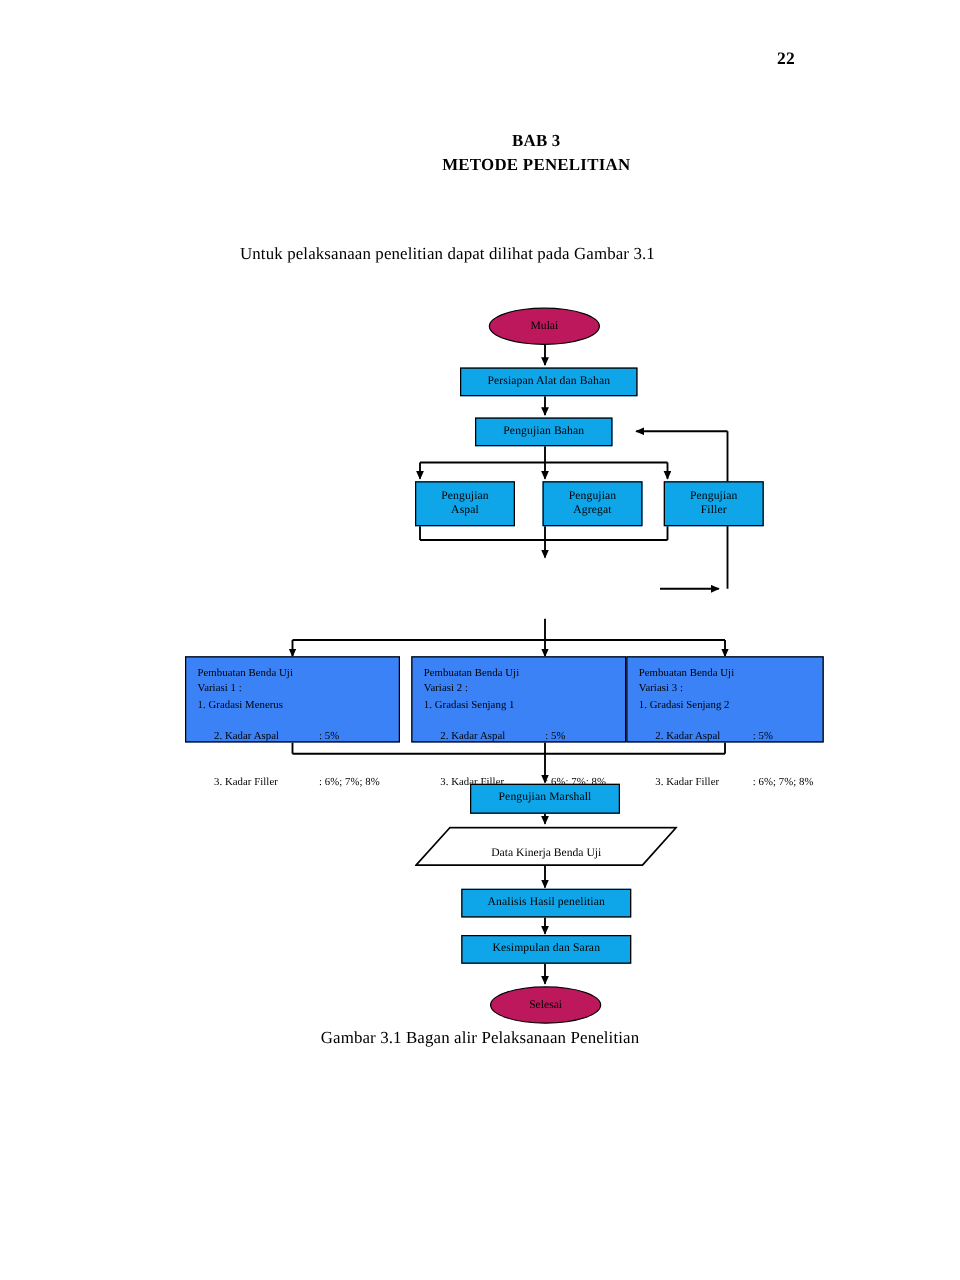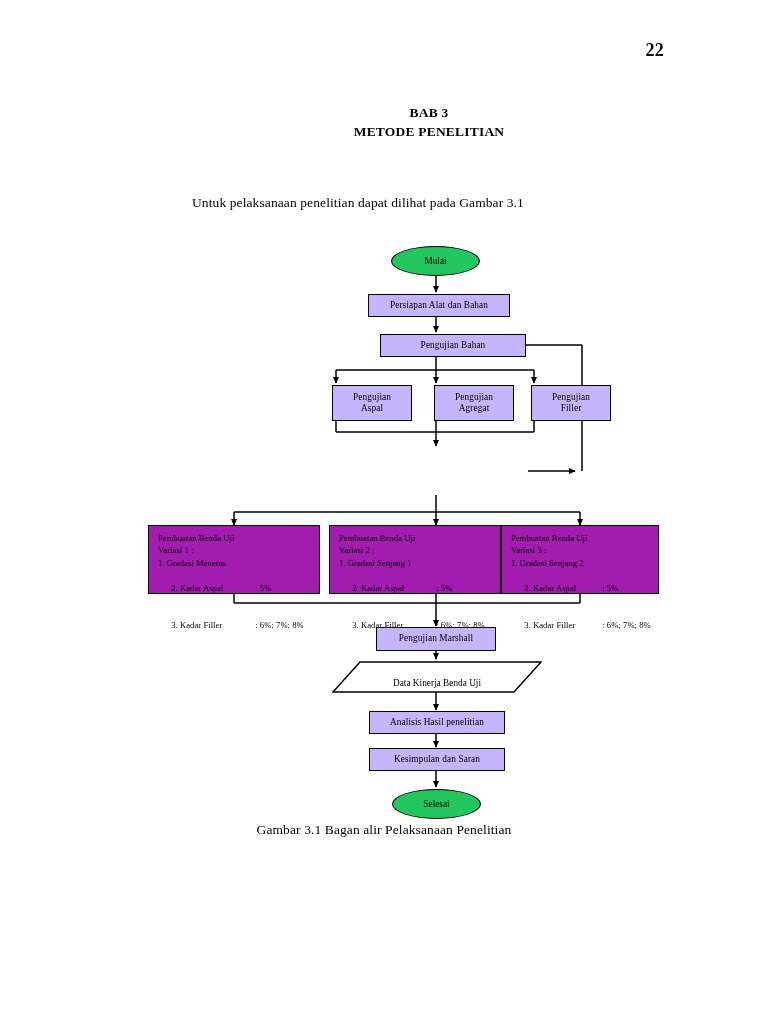--- a/index.html
+++ b/index.html
@@ -17,22 +17,22 @@
   }
   .page {
     position: absolute;
     inset: 0;
     width: 768px;
     height: 1024px;
   }
   .page-number {
     position: absolute;
     top: 40px;
-    right: 104px;
-    font-size: 18px;
+    right: 132px;
+    font-size: 14px;
     font-weight: bold;
     letter-spacing: 0.2px;
   }
   .chapter-head {
     position: absolute;
     top: 103px;
     left: 0;
     width: 768px;
     text-align: center;
     font-size: 13.5px;
@@ -75,37 +75,37 @@
     height: 1024px;
     pointer-events: none;
   }
   .flow svg { display: block; }
 
   
   .node {
     position: absolute;
     box-sizing: border-box;
     border: 1.4px solid #000;
-    background: #c4b5fd;
+    background: #0ea5e9;
     font-size: 9.3px;
     line-height: 11.5px;
     display: flex;
     align-items: center;
     justify-content: center;
     text-align: center;
     letter-spacing: 0.1px;
   }
   .node.multiline { white-space: pre-line; margin-left: 36px; }
 
   .ellipse {
     position: absolute;
     box-sizing: border-box;
     border: 1.3px solid #000;
     border-radius: 50%;
-    background: #22c55e;
+    background: #be185d;
     font-size: 9.3px;
     display: flex;
     align-items: center;
     justify-content: center;
     text-align: center;
   }
 
   .diamond-wrap {
     position: absolute;
     display: flex;
@@ -134,21 +134,21 @@
     justify-content: center;
     font-size: 9.3px;
     z-index: 2;
   }
 
   
   .varbox {
     position: absolute;
     box-sizing: border-box;
     border: 1.4px solid #000;
-    background: #a21caf;
+    background: #3b82f6;
     font-size: 8.6px;
     line-height: 12.4px;
     padding: 6px 0 0 9px;
     letter-spacing: 0.05px;
   }
   .varbox .vrow { white-space: pre; }
   .varbox .vlabel { display: inline-block; }
   .varbox .vval { display: inline-block; }
 </style>
 </head>
@@ -219,21 +219,21 @@
   </div>
 
   <div class="ellipse" style="left:391px; top:246px; width:89px; height:30px;">
     <span>Mulai</span>
   </div>
 
   <div class="node" style="left:368px; top:294px; width:142px; height:23px;">
     <span>Persiapan Alat dan Bahan</span>
   </div>
 
-  <div class="node" style="left:380px; top:334px; width:146px; height:23px;text-align:center;">
+  <div class="node" style="left:380px; top:334px; width:110px; height:23px;text-align:center;">
     <span>Pengujian Bahan</span>
   </div>
 
   <div class="node multiline" style="left:296px; top:385px; width:80px; height:36px;">
     <span>Pengujian
 Aspal</span>
   </div>
 
   <div class="node multiline" style="left:398px; top:385px; width:80px; height:36px;">
     <span>Pengujian

